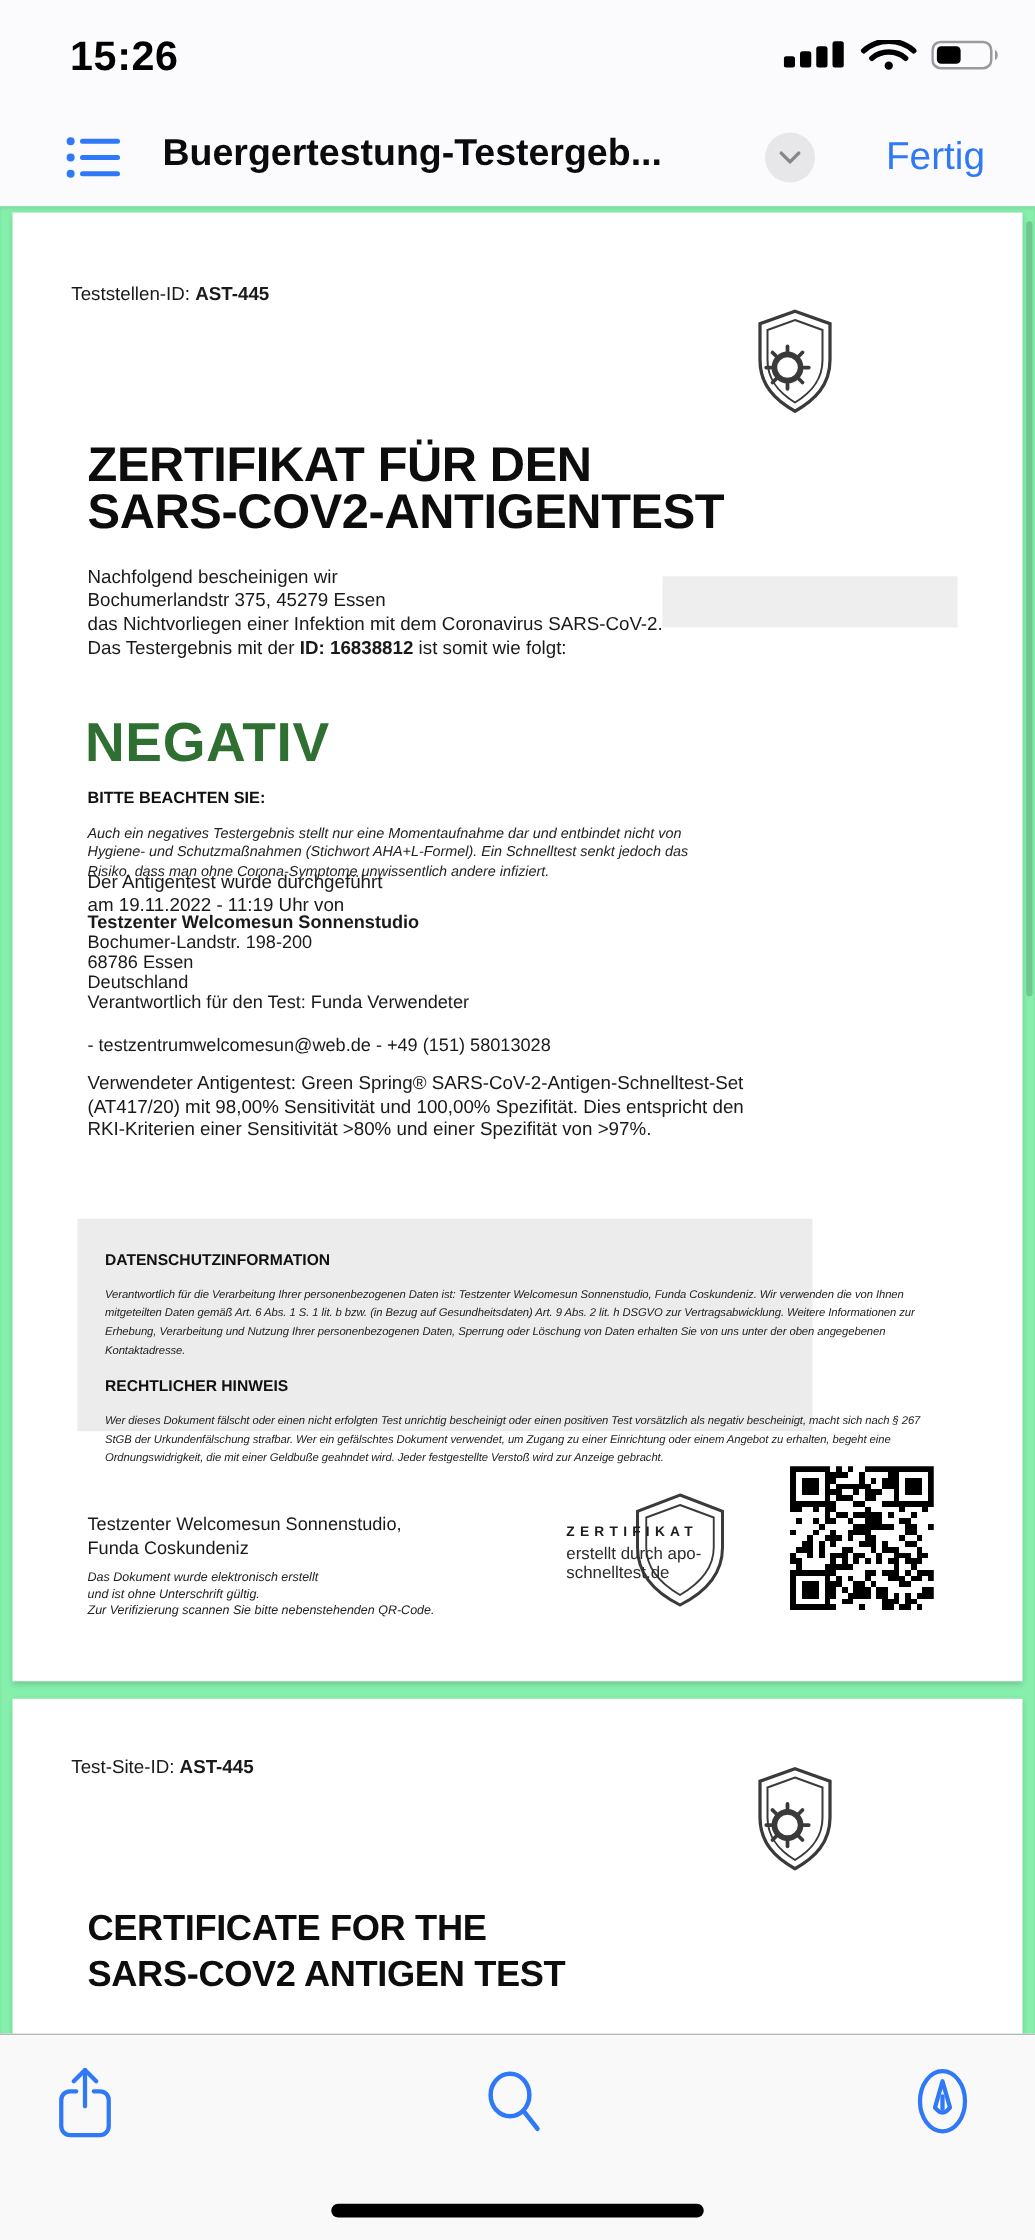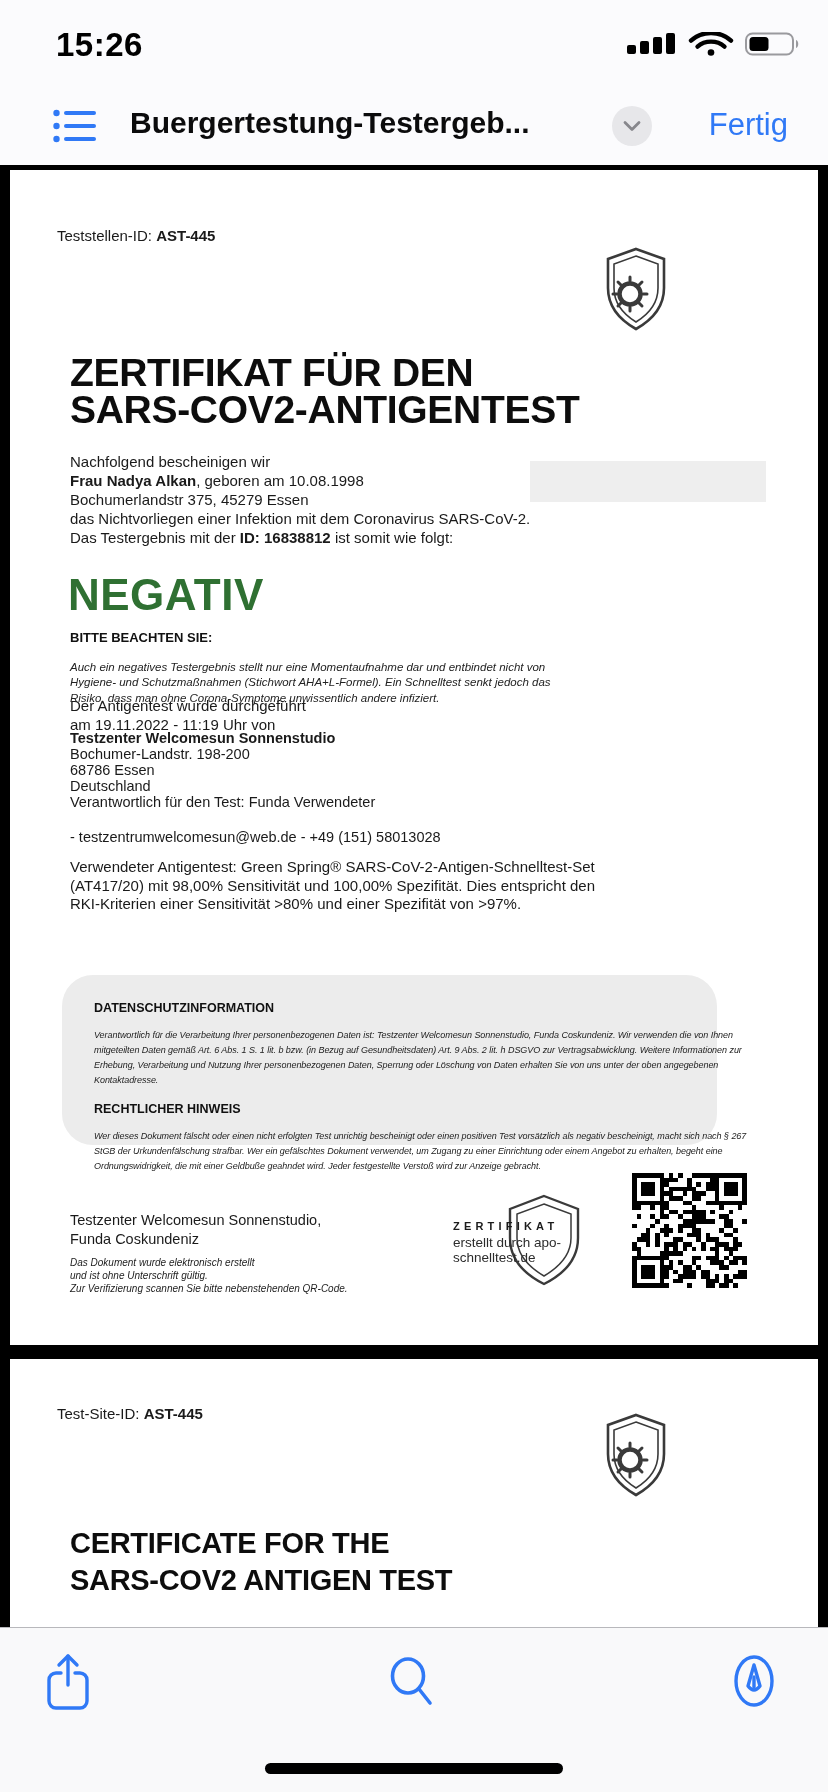--- a/index.html
+++ b/index.html
@@ -15,21 +15,21 @@
   .status-bar { position:absolute; top:0; left:0; width:828px; height:95px; }
   .time { position:absolute; left:56px; top:26px; font-size:33px; font-weight:600; color:#000; letter-spacing:.5px; }
   .status-icons { position:absolute; right:26px; top:32px; display:flex; align-items:center; gap:11px; }
   
   .nav-bar { position:absolute; top:95px; left:0; width:828px; height:70px; background:#fbfbfd; }
   .list-btn { position:absolute; left:52px; top:9px; width:46px; height:44px; cursor:pointer; }
   .doc-title { position:absolute; left:130px; top:11px; font-size:30px; font-weight:700; color:#0b0b0c; max-width:470px; white-space:nowrap; overflow:hidden; }
   .title-drop { position:absolute; left:612px; top:11px; width:40px; height:40px; border-radius:50%; background:#e7e7ea; display:flex; align-items:center; justify-content:center; cursor:pointer; }
   .done-btn { position:absolute; right:40px; top:12px; font-size:31px; color:#3079f6; background:none; border:none; font-family:inherit; cursor:pointer; }
   
-  .viewer { position:absolute; top:165px; left:0; width:828px; height:1462px; background:#000000; overflow:hidden; box-shadow:inset 0 2px 3px rgba(0,0,0,.08); }
+  .viewer { position:absolute; top:165px; left:0; width:828px; height:1462px; background:#86efac; overflow:hidden; box-shadow:inset 0 2px 3px rgba(0,0,0,.08); }
   .page { position:absolute; left:10px; width:808px; background:#fff; box-shadow:0 2px 5px rgba(0,0,0,.18); }
   .page-1 { top:5px; height:1175px; }
   .page-2 { top:1194px; height:520px; }
   .scroll-indicator { position:absolute; right:2px; top:12px; width:5px; height:620px; border-radius:3px; background:rgba(0,0,0,.16); }
   
   .abs { position:absolute; }
   .t15 { font-size:15px; line-height:19px; color:#1a1a1a; }
   .b { font-weight:700; }
   .station-id { left:47px; top:56px; }
   .shield-icon-1 { left:594px; top:76px; }
@@ -37,21 +37,21 @@
   .doc-h1 { left:60px; top:184px; font-size:39px; line-height:37px; font-weight:700; color:#0d0d0d; letter-spacing:-.3px; }
   .intro { left:60px; top:282px; }
   .redact-box { left:520px; top:291px; width:236px; height:41px; background:#eeeeee; }
   .result { left:58px; top:400px; font-size:44px; font-weight:700; color:#2f7032; letter-spacing:.5px; }
   .notice-h { left:60px; top:460px; font-size:13px; font-weight:700; color:#111; }
   .notice-t { left:60px; top:490px; width:505px; font-size:11.5px; line-height:15.3px; font-style:italic; color:#222; }
   .performed { left:60px; top:526px; }
   .center-block { left:60px; top:560px; font-size:14.5px; line-height:16px; color:#1a1a1a; }
   .contact { left:60px; top:659px; font-size:14.5px; color:#1a1a1a; }
   .test-info { left:60px; top:688px; width:528px; font-size:15px; line-height:18.6px; color:#1a1a1a; }
-  .privacy-box { left:52px; top:805px; width:655px; height:170px; background:#ececec; padding:26px 22px 0 32px;border-radius:31px; }
+  .privacy-box { left:52px; top:805px; width:588px; height:170px; background:#ececec; padding:26px 22px 0 22px; }
   .privacy-box h4 { font-size:12.5px; font-weight:700; color:#111; }
   .privacy-box .legal-h { margin-top:14px; }
   .privacy-box p { margin-top:13px; font-size:9px; line-height:15px; font-style:italic; color:#222; width:655px; letter-spacing:-.05px; }
   .footer-name { left:60px; top:1041px; font-size:14.5px; line-height:18.5px; color:#1a1a1a; }
   .footer-notes { left:60px; top:1086px; font-size:10px; line-height:13.2px; font-style:italic; color:#222; }
   .stamp-shield { left:495px; top:1022px; }
   .stamp-text { left:443px; top:1050px; color:#2c2c2c; }
   .stamp-line1 { font-size:11px; font-weight:700; letter-spacing:4.2px; color:#1c1c1c; }
   .stamp-line2 { font-size:13.5px; margin-top:3px; }
   .stamp-line3 { font-size:13.5px; }
@@ -154,21 +154,20 @@
 
     <div class="abs doc-h1">
       <div>ZERTIFIKAT FÜR DEN</div>
       <div>SARS-COV2-ANTIGENTEST</div>
     </div>
 
     <div class="abs redact-box"></div>
 
     <div class="abs intro t15">
       <div>Nachfolgend bescheinigen wir</div>
-      <div><span class="b">Frau Nadya Alkan</span><span>, geboren am 10.08.1998</span></div>
       <div>Bochumerlandstr 375, 45279 Essen</div>
       <div>das Nichtvorliegen einer Infektion mit dem Coronavirus SARS-CoV-2.</div>
       <div><span>Das Testergebnis mit der </span><span class="b">ID: 16838812</span><span> ist somit wie folgt:</span></div>
     </div>
 
     <div class="abs result">NEGATIV</div>
 
     <div class="abs notice-h">BITTE BEACHTEN SIE:</div>
     <div class="abs notice-t">Auch ein negatives Testergebnis stellt nur eine Momentaufnahme dar und entbindet nicht von Hygiene- und Schutzmaßnahmen (Stichwort AHA+L-Formel). Ein Schnelltest senkt jedoch das Risiko, dass man ohne Corona-Symptome unwissentlich andere infiziert.</div>
 

